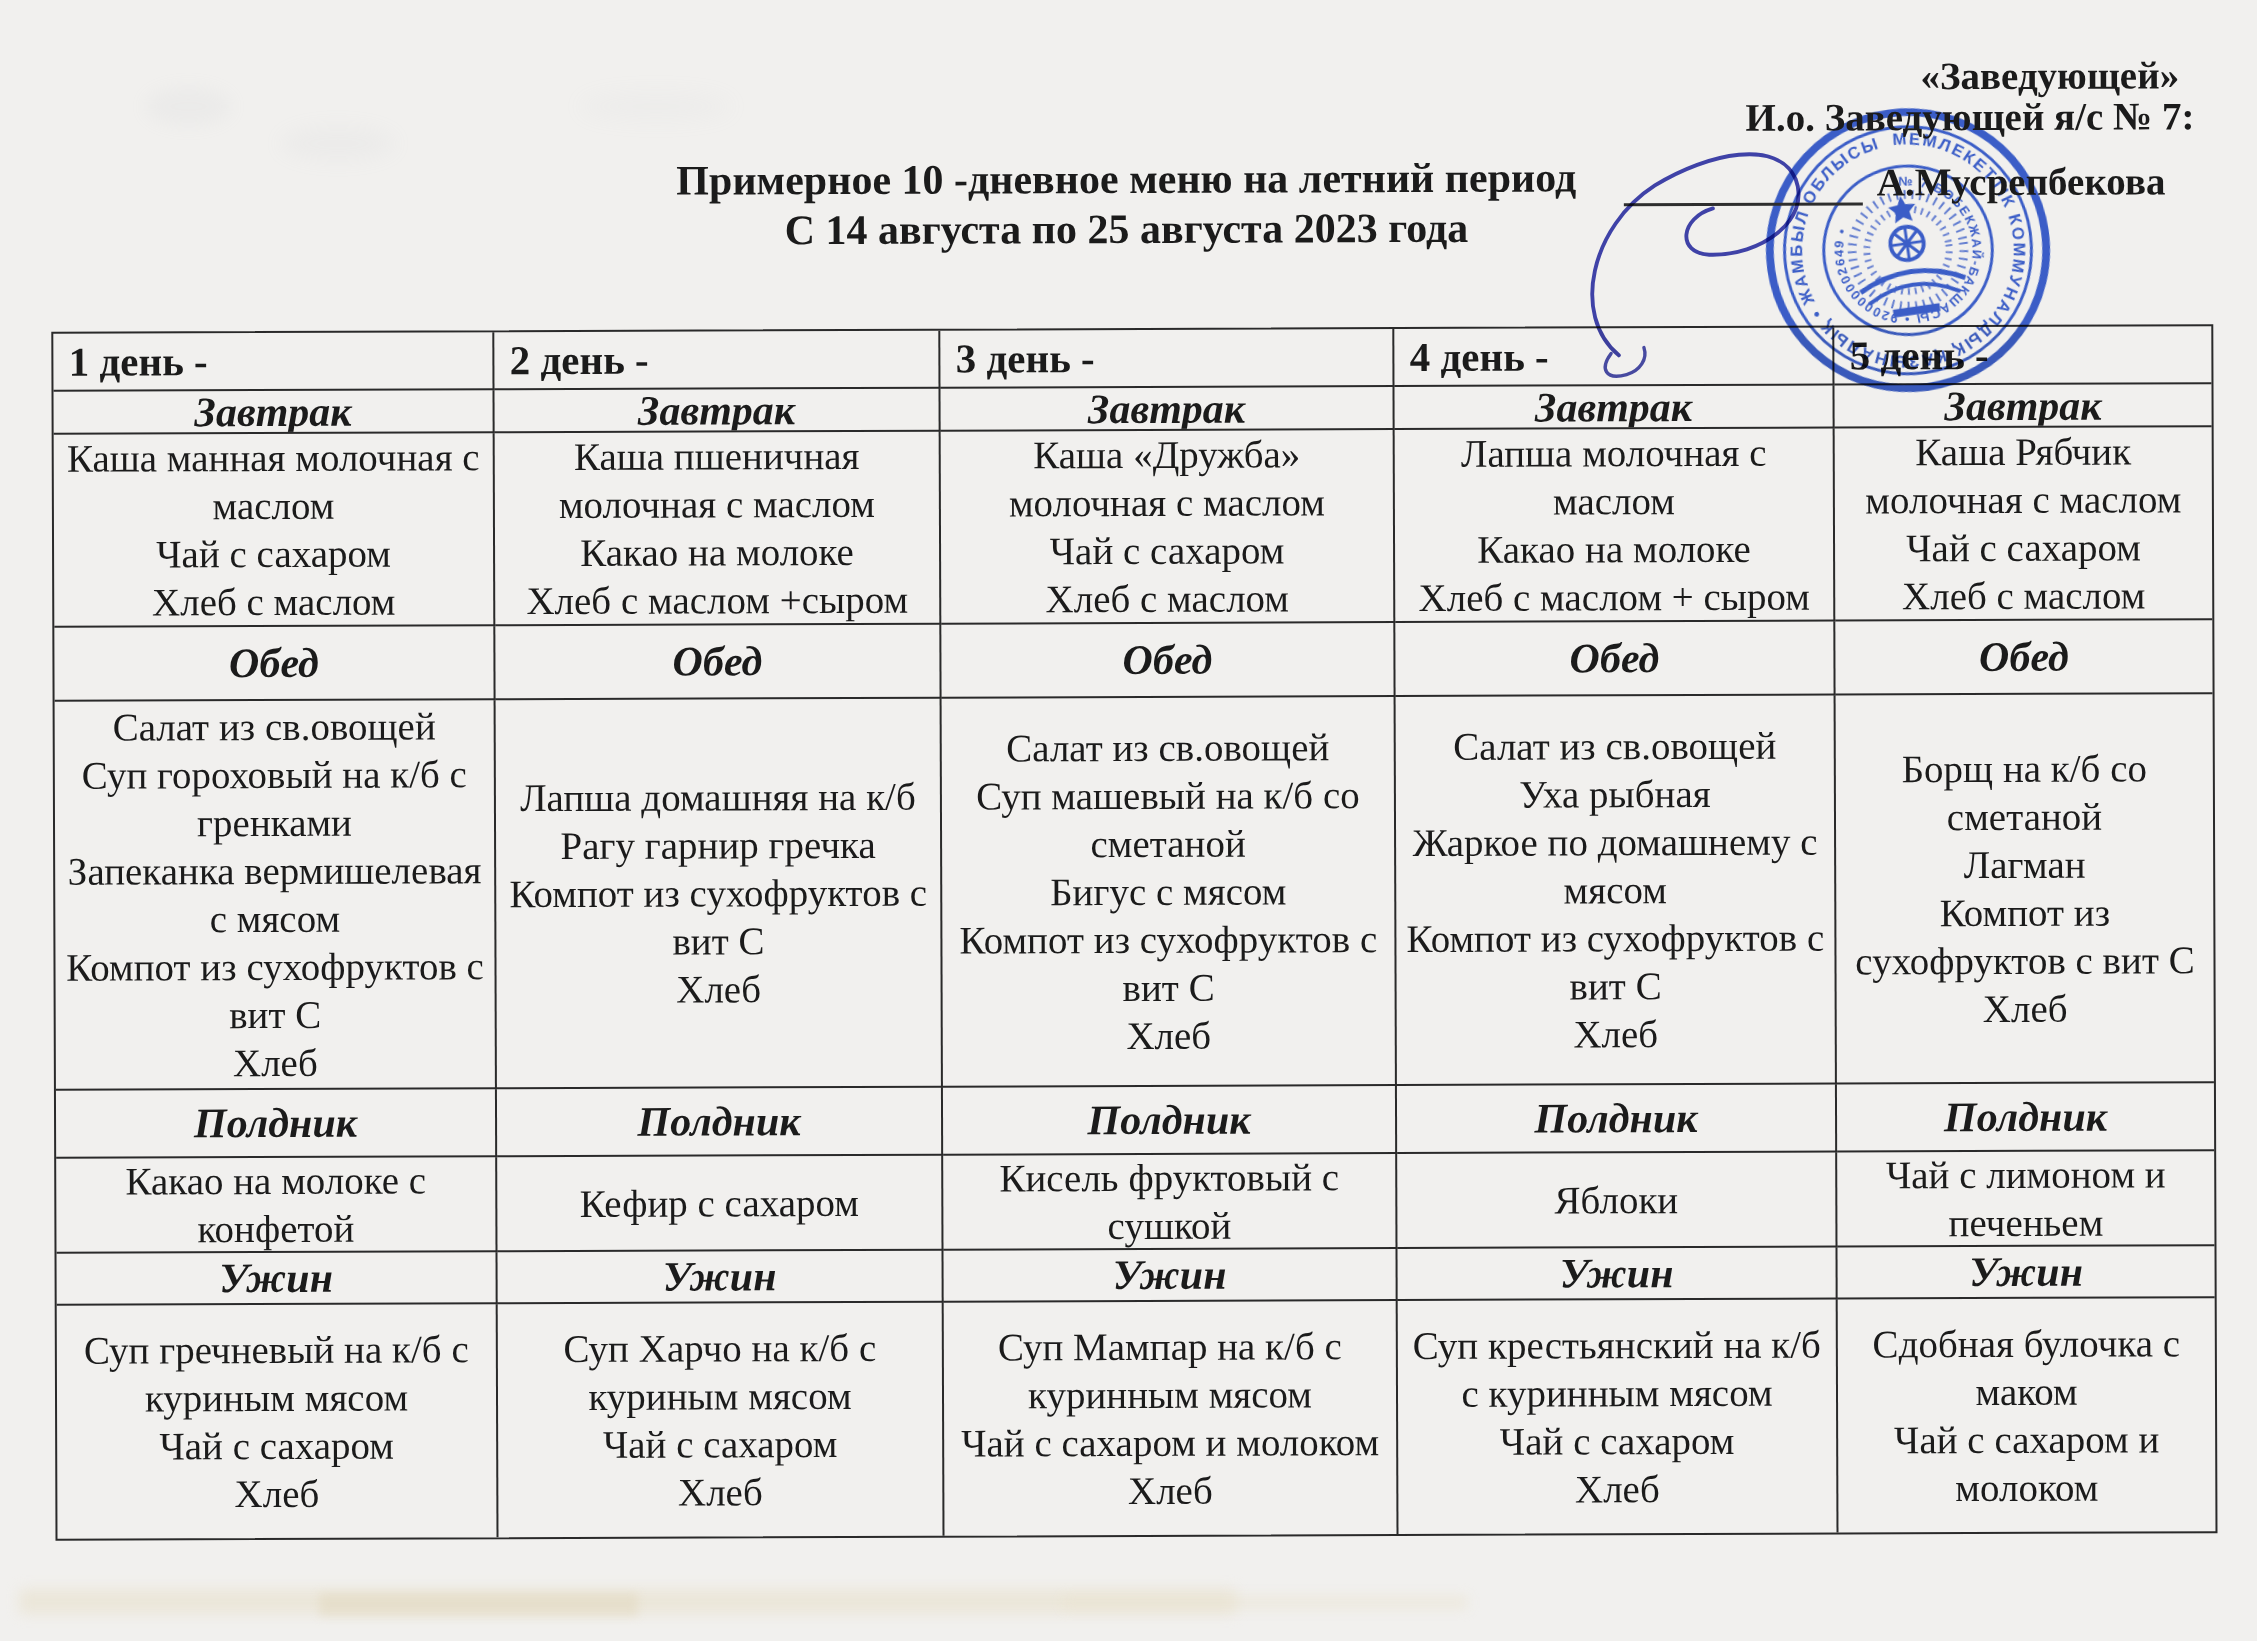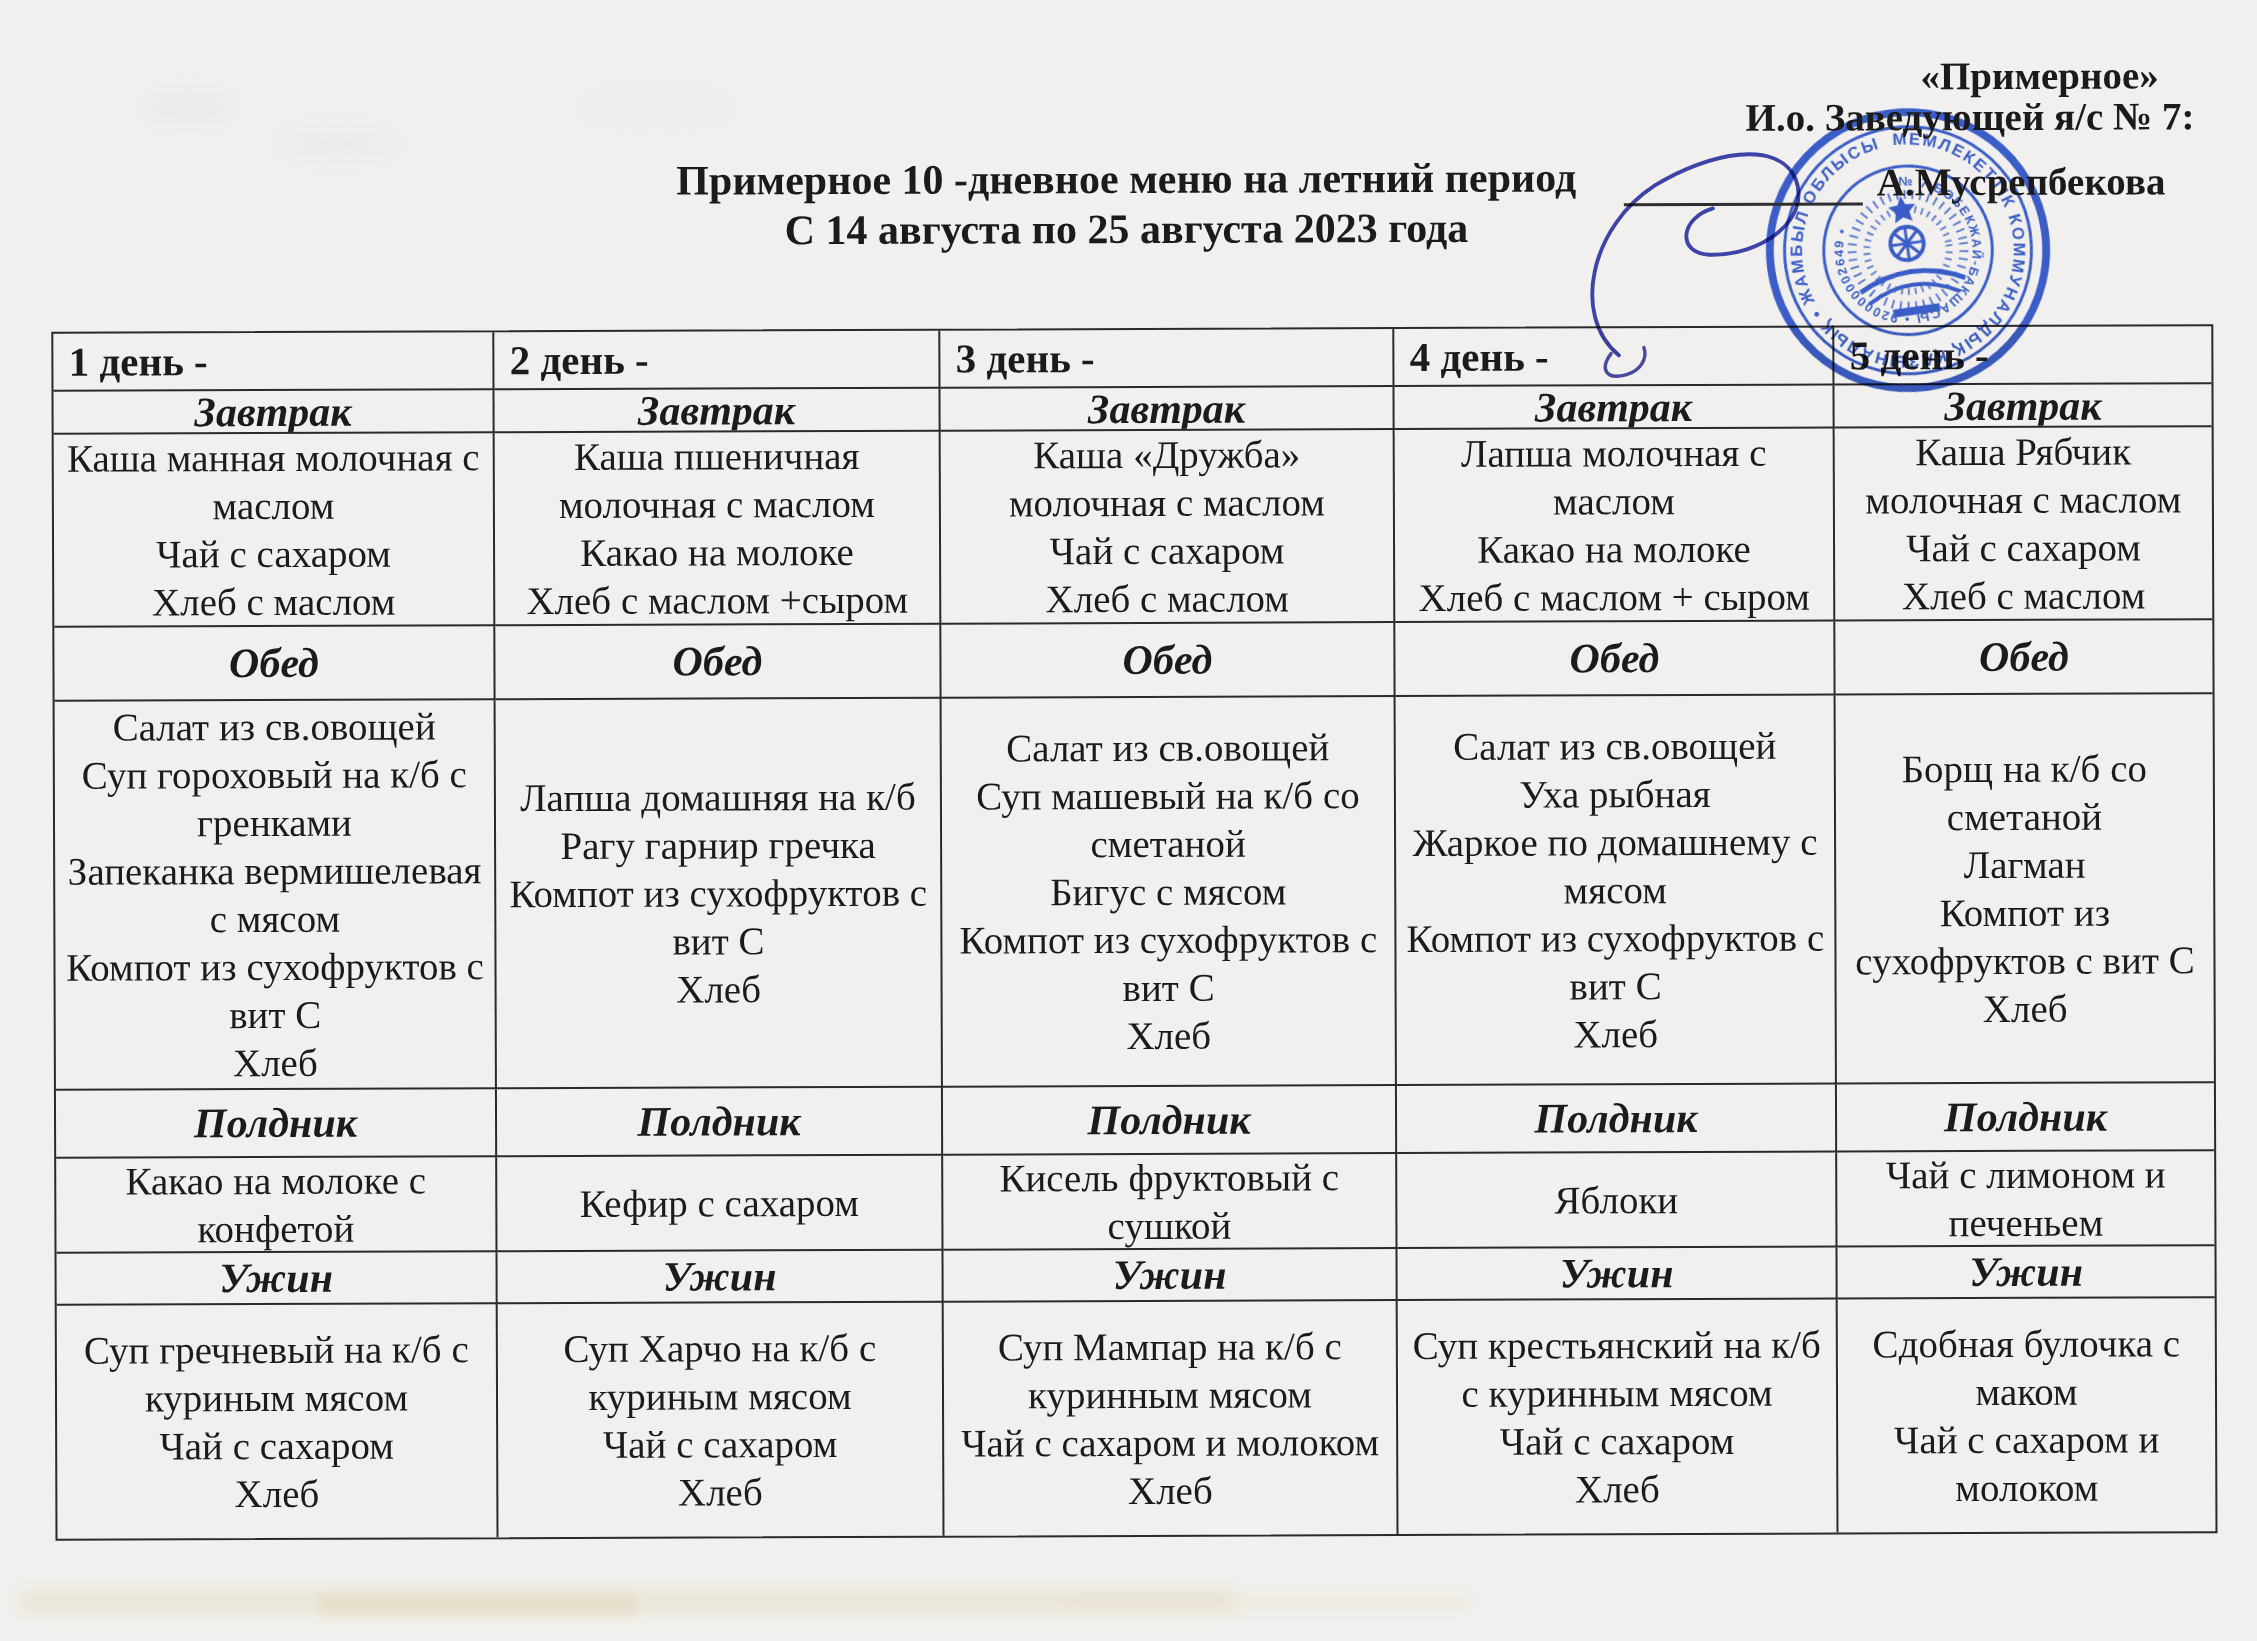--- a/index.html
+++ b/index.html
@@ -71,21 +71,21 @@
   .speck1{left:145px;top:87px;width:87px;height:39px;background:#b9bcc4;opacity:.10;filter:blur(8.7px);border-radius:50%;}
   .speck2{left:280px;top:126px;width:116px;height:35px;background:#b9bcc4;opacity:.09;filter:blur(9.7px);border-radius:50%;}
   .speck3{left:579px;top:92px;width:154px;height:29px;background:#c0c3ca;opacity:.08;filter:blur(10.6px);border-radius:50%;}
 </style>
 </head>
 <body>
 
 <div class="page">
   <div class="scan">
 
-    <div class="approve-quote">«Примерное»</div>
+    <div class="approve-quote">«Заведующей»</div>
     <div class="approve-position">И.о. Заведующей я/с № 7:</div>
     <div class="approve-name">А.Мусрепбекова</div>
     <div class="signature-line"></div>
 
     <div class="title-wrap">
       <div class="title-l1">Примерное 10 -дневное меню на летний период</div>
       <div class="title-l2">С 14 августа по 25 августа 2023 года</div>
     </div>
 
     <div class="menu-table">

